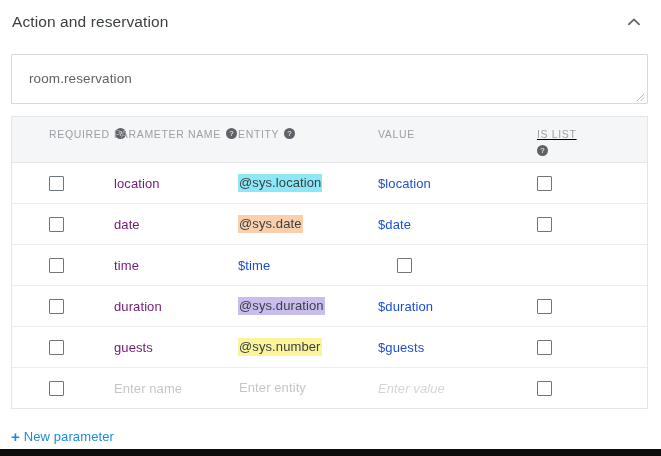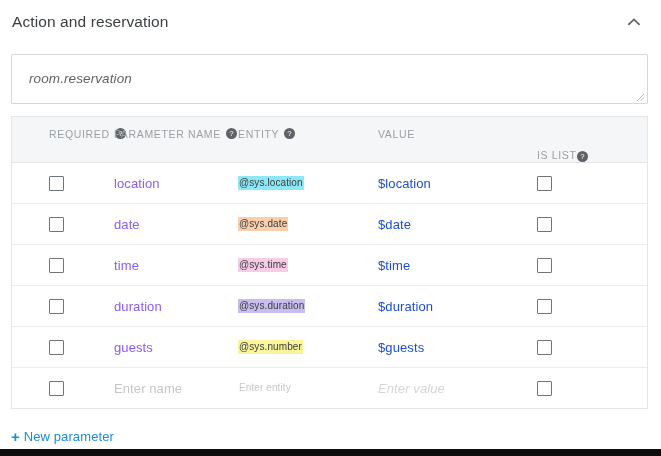--- a/index.html
+++ b/index.html
@@ -58,21 +58,20 @@
   .action-box {
     position: absolute;
     left: 11px;
     top: 54px;
     width: 637px;
     height: 50px;
     border: 1px solid #d8d8d8;
     background: #ffffff;
     box-sizing: border-box;
     border-radius: 1px;
-    font-style: italic;
   }
   .action-text {
     position: absolute;
     left: 17px;
     top: 16px;
     font-size: 13.5px;
     color: #5f6368;
     letter-spacing: .1px;
   }
   .resize-grip {
@@ -122,21 +121,21 @@
   .thead-row > div {
     display: flex;
     align-items: flex-start;
     padding-top: 11px;
     box-sizing: border-box;
   }
   .thead-row .c-req  { padding-left: 37px; }
   .thead-row .c-name { padding-left: 14px; }
   .thead-row .c-ent  { padding-left: 0px; }
   .thead-row .c-val  { padding-left: 0px; }
-  .thead-row .c-list { padding-left: 19px; flex-direction: row; align-items: flex-end; }
+  .thead-row .c-list { padding-left: 19px; flex-direction: column; align-items: flex-start; text-decoration: underline; }
 
   .th-label {
     font-size: 10.5px;
     color: #9aa0a6;
     letter-spacing: .65px;
     white-space: nowrap;
     line-height: 13px;
   }
   .help-icon {
     display: inline-flex;
@@ -166,30 +165,30 @@
     height: 15px;
     border: 1.6px solid #70757a;
     border-radius: 1px;
     background: #ffffff;
     box-sizing: border-box;
     cursor: pointer;
   }
 
   .cell-text {
     font-size: 13px;
-    color: #8b5cf6;
+    color: #701a75;
     letter-spacing: .1px;
     white-space: nowrap;
   }
   .cell-text.placeholder { color: #c4c7ca; }
   .cell-text.value-link  { color: #1d4ed8; cursor: pointer; }
   .cell-text.value-link.placeholder { color: #d3d6d9; font-style: italic; }
 
   .chip {
-    font-size: 10px;
+    font-size: 13px;
     color: #3c4043;
     letter-spacing: .1px;
     padding: 1.5px 1px 2px 1px;
     white-space: nowrap;
     cursor: pointer;
   }
   .chip.plain { background: transparent; color: #c4c7ca; cursor: text; }
 
   
   .new-param {
@@ -325,23 +324,20 @@
       </div>
     </div>
 
     <div class="trow">
       <div class="c-req">
         <span class="checkbox"></span>
       </div>
       <div class="c-name">
         <span class="cell-text">time</span>
       </div>
-      <div class="c-ent">
-        <span class="chip" style="background: rgb(248, 203, 232);">@sys.time</span>
-      </div>
       <div class="c-val">
         <span class="cell-text value-link">$time</span>
       </div>
       <div class="c-list">
         <span class="checkbox"></span>
       </div>
     </div>
 
     <div class="trow">
       <div class="c-req">

